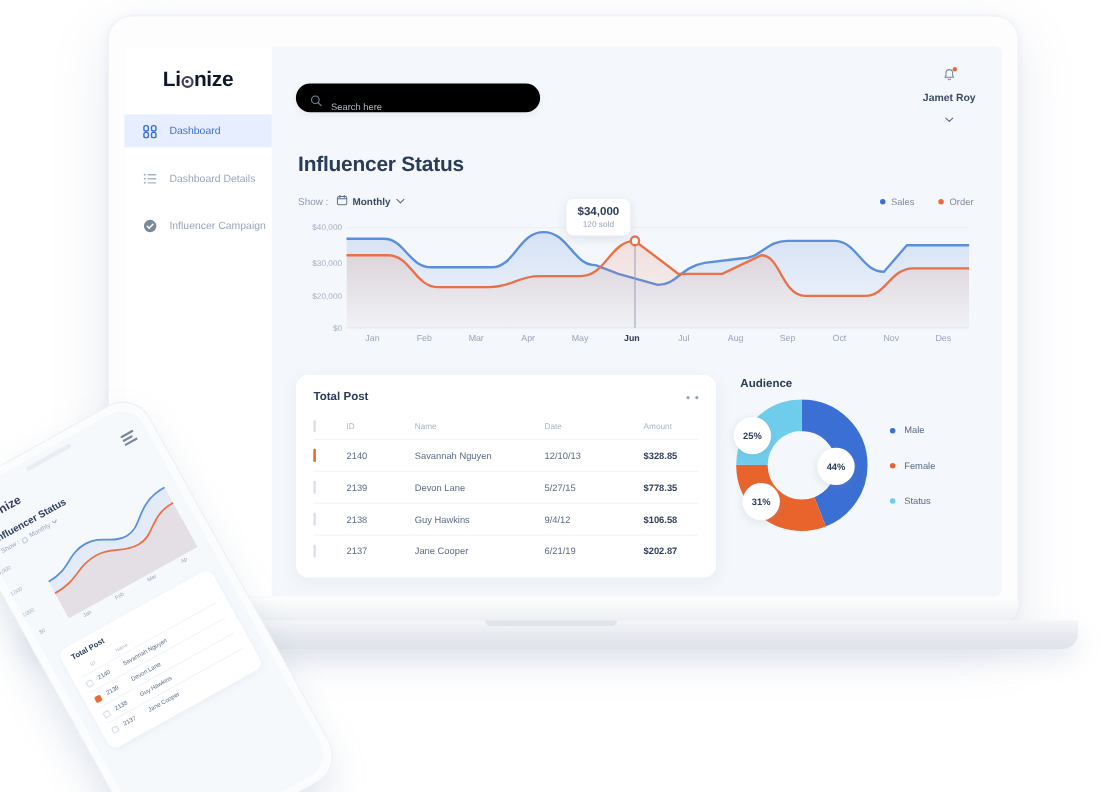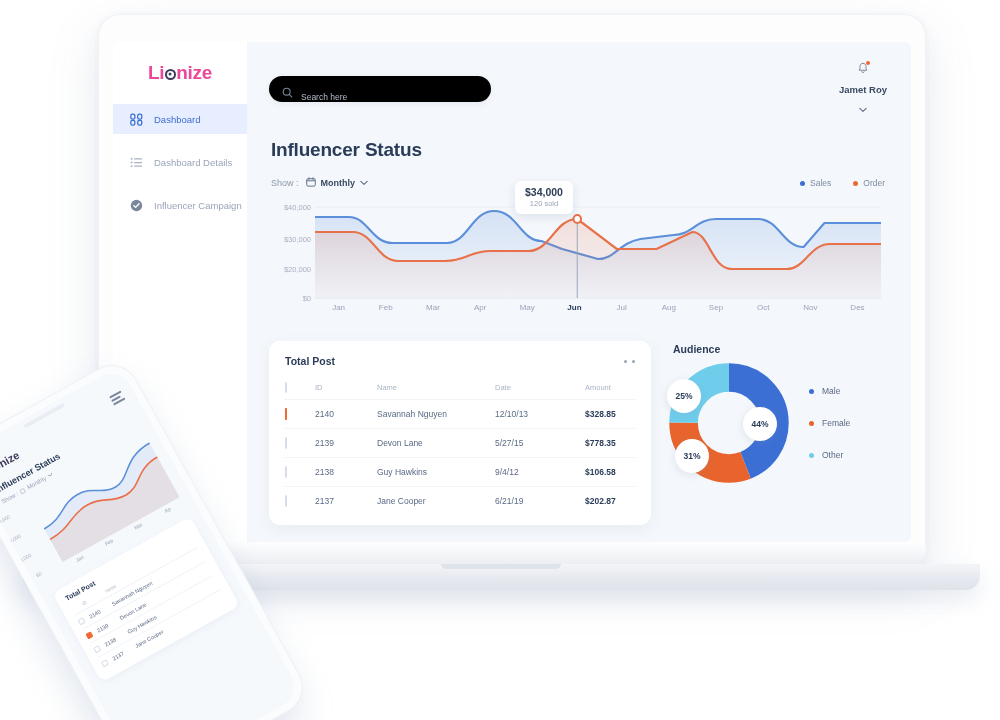--- a/index.html
+++ b/index.html
@@ -34,21 +34,21 @@
   }
   .laptop-lip{
     position:absolute; left:98px; top:546px; width:828px; height:20px;
     background:linear-gradient(180deg,#fafbfc,#eef0f4); border-radius:0 0 16px 16px;
   }
 
   
   .sidebar{ position:absolute; left:0; top:0; width:134px; height:500px; background:#ffffff; }
   .logo{
     height:62px; display:flex; align-items:center; justify-content:center;
-    font-size:19px; font-weight:700; color:#ec4899; letter-spacing:-.3px;
+    font-size:19px; font-weight:700; color:#0f172a; letter-spacing:-.3px;
   }
   .logo .ring{
     display:inline-block; width:11px; height:11px; border:2.5px solid #3d3a5c;
     border-radius:50%; position:relative; margin:0 .5px; transform:translateY(1px);
   }
   .logo .ring:after{
     content:""; position:absolute; left:50%; top:50%; transform:translate(-50%,-50%);
     width:3px; height:3px; background:#3d3a5c; border-radius:50%;
   }
   .nav-item{
@@ -413,21 +413,21 @@
               <div>
                   <i style="background:#3b6fd4"></i>
                   <span>Male</span>
                 </div>
               <div>
                   <i style="background:#e8642c"></i>
                   <span>Female</span>
                 </div>
               <div>
                   <i style="background:#6fcdec"></i>
-                  <span>Other</span>
+                  <span>Status</span>
                 </div>
             </div>
           </div>
         </div>
 
       </div>
     </div>
   </div>
 
   <div class="phone">

